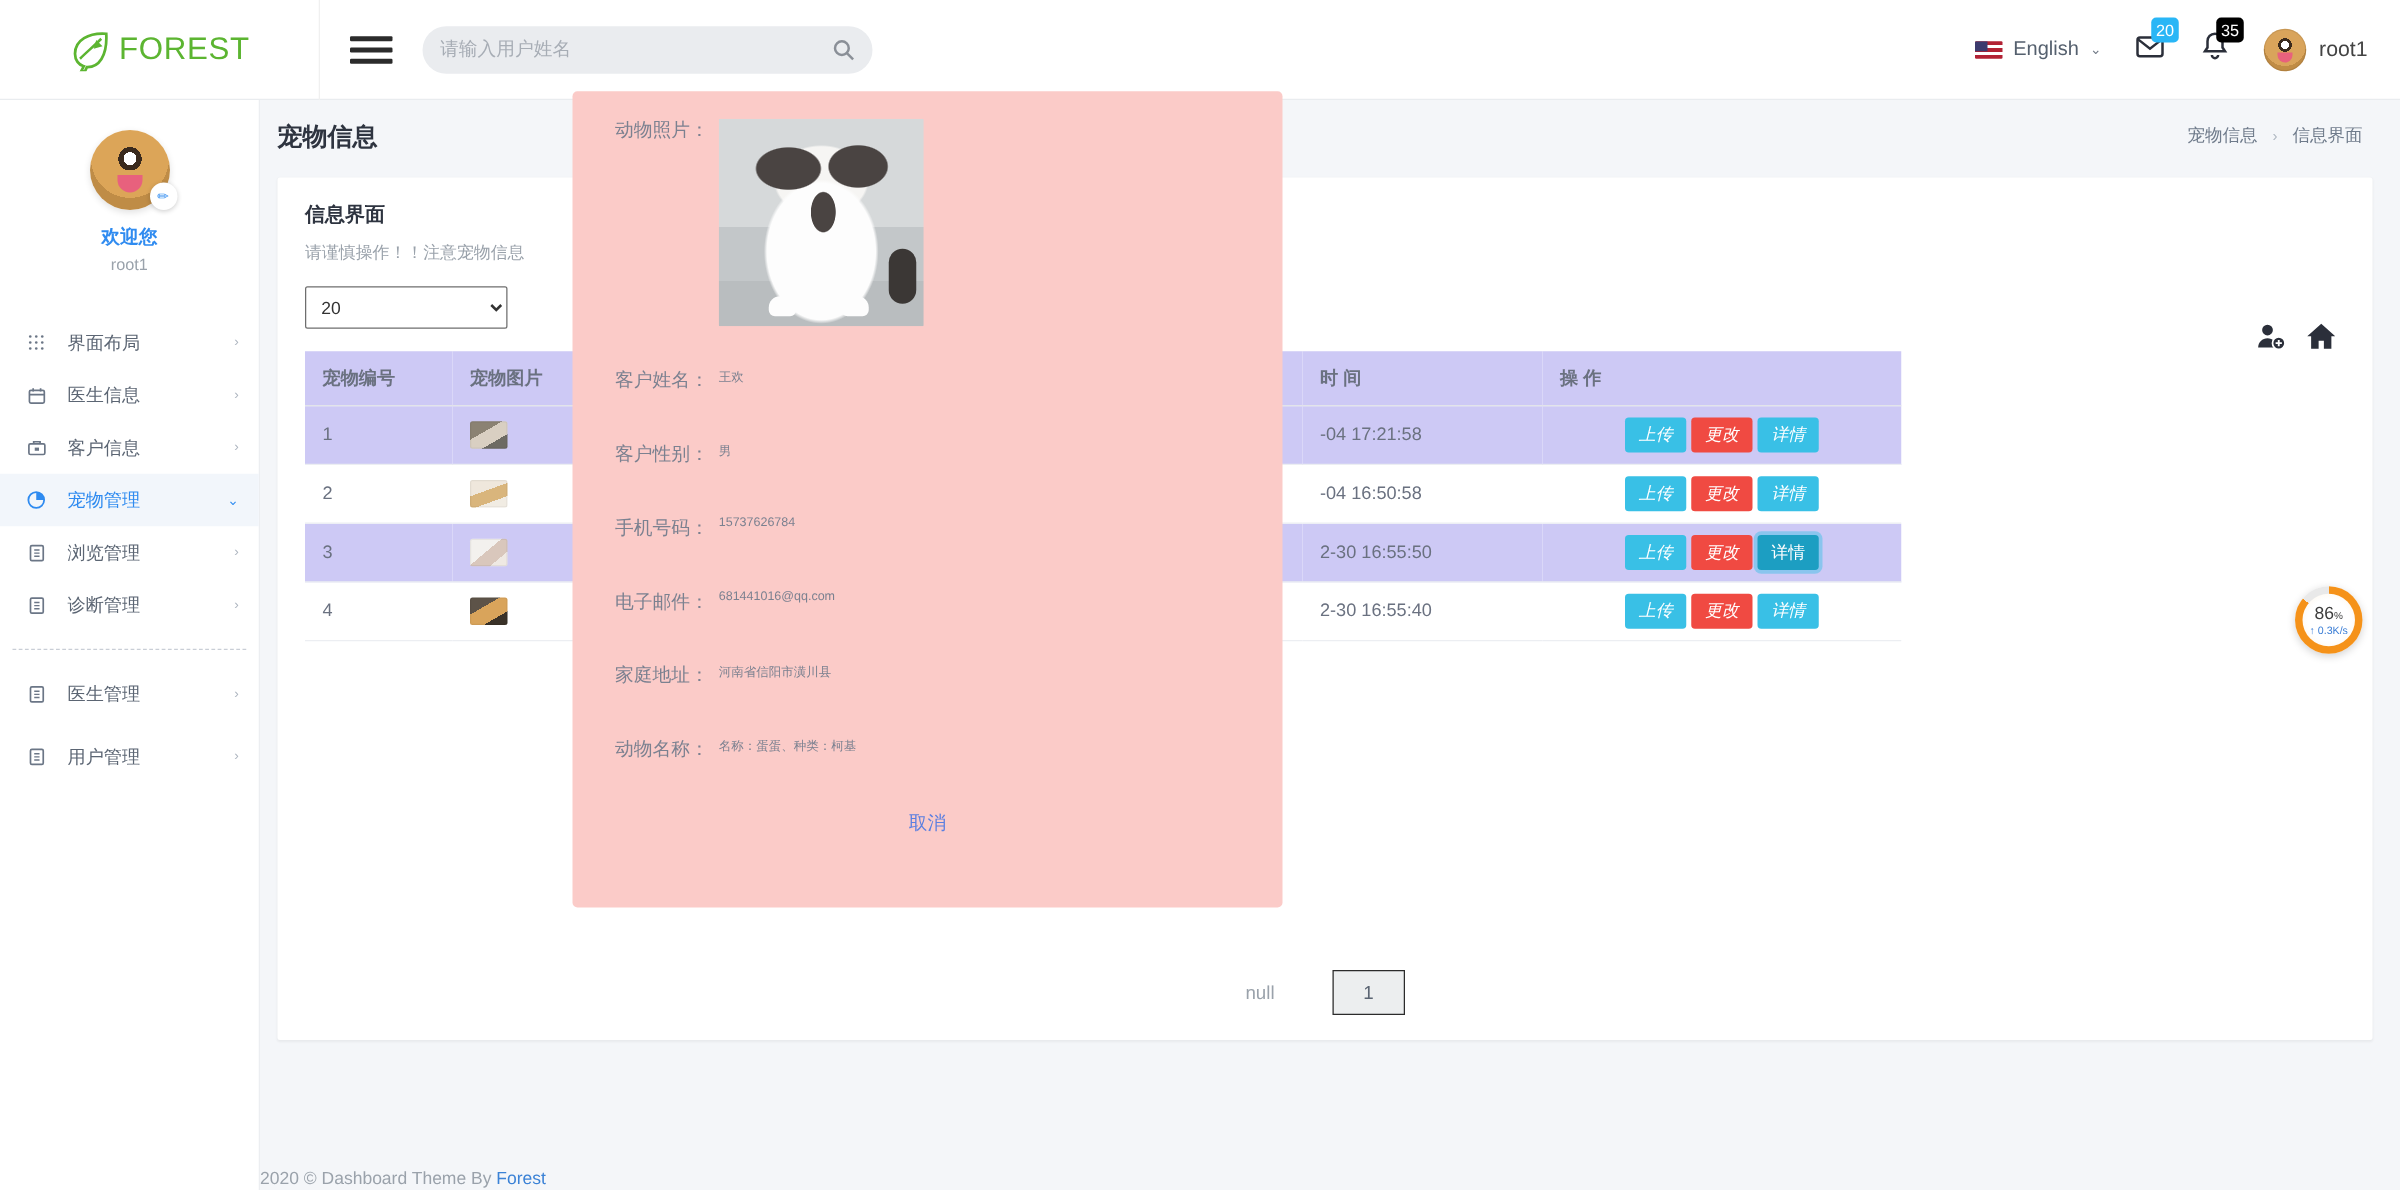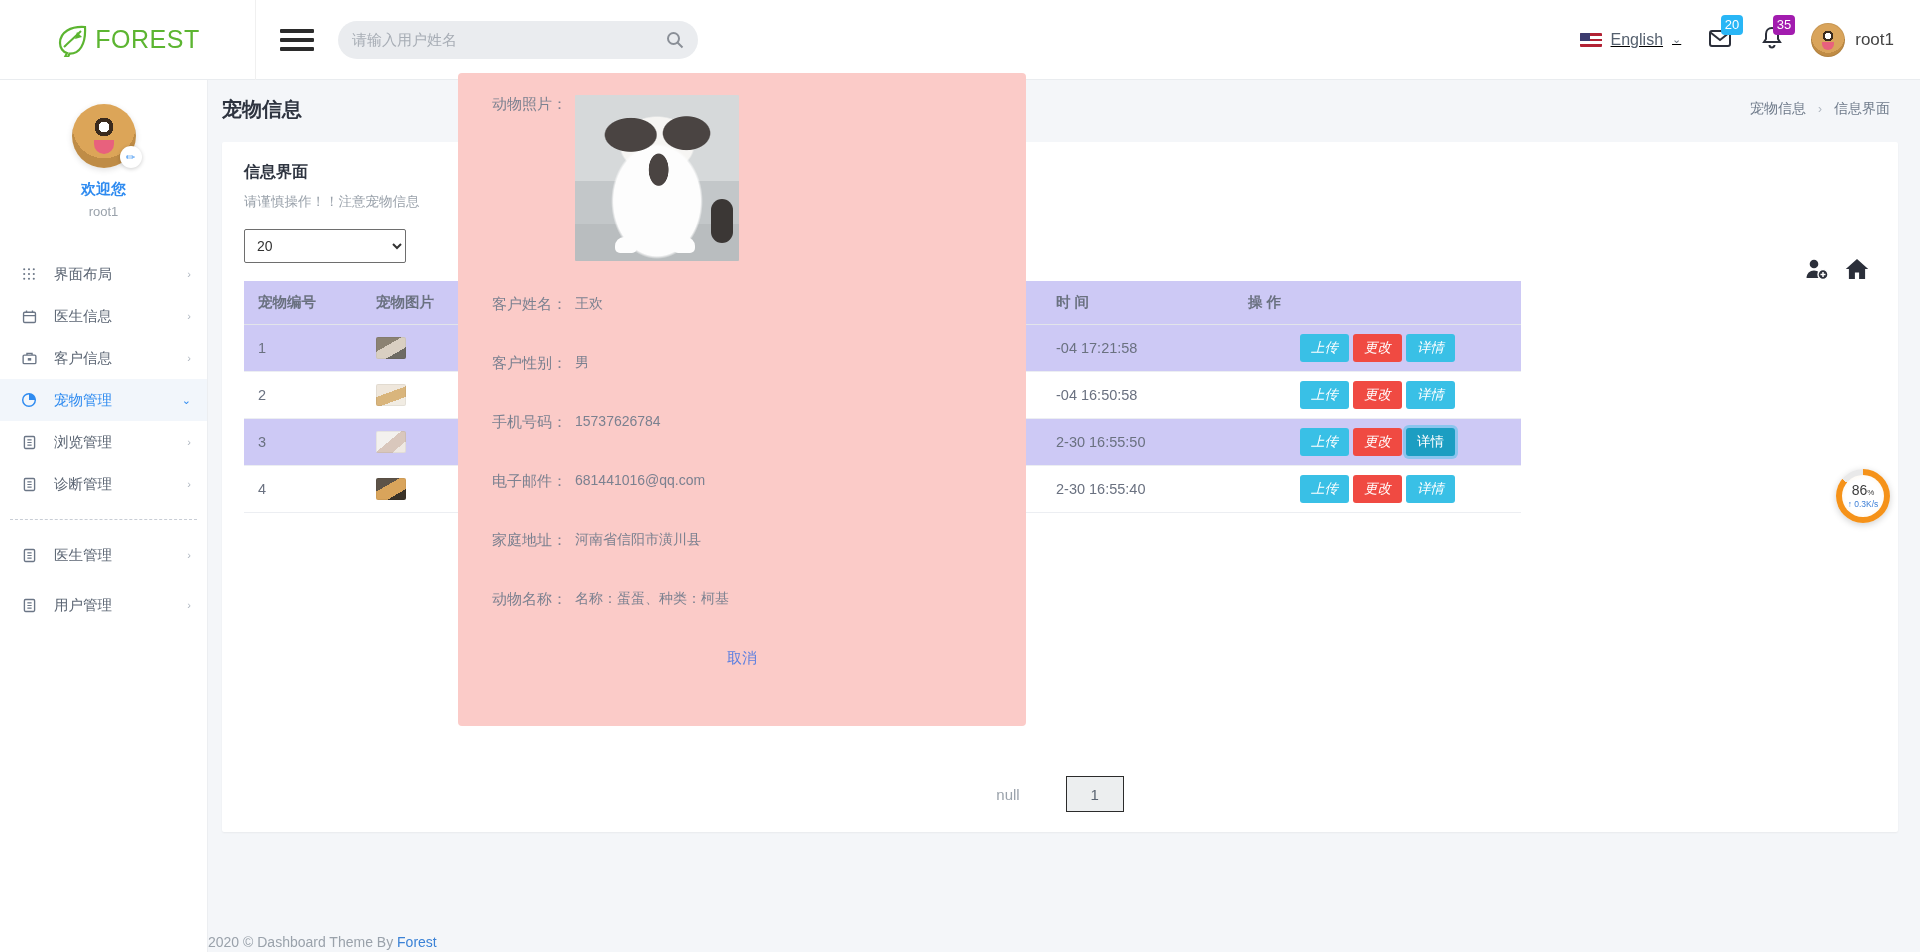--- a/index.html
+++ b/index.html
@@ -44,40 +44,40 @@
     font-size: 15px; color: #555;
     font-family: "Liberation Sans", sans-serif;
   }
   .searchbox input::placeholder { color: #a7adb5; }
   .search-ico { width: 18px; height: 18px; opacity: .55; cursor:pointer; }
 
   .topbar-right {
     margin-left: auto; display: flex; align-items: center; gap: 26px;
     padding-right: 26px;
   }
-  .lang { display: flex; align-items: center; gap: 9px; cursor: pointer; text-decoration: underline; }
+  .lang { display: flex; align-items: center; gap: 9px; cursor: pointer; }
   .flag {
     width: 22px; height: 14px; border-radius: 1px; overflow: hidden;
     background: linear-gradient(#b22234 0 20%, #fff 20% 40%, #b22234 40% 60%, #fff 60% 80%, #b22234 80% 100%);
     position: relative;
   }
   .flag::after {
     content: ""; position: absolute; left: 0; top: 0; width: 10px; height: 8px; background: #3c3b6e;
   }
   .lang-label { font-size: 16px; color: #55606e; }
   .caret { font-size: 11px; color: #6d7683; }
   .icon-badge { position: relative; cursor: pointer; }
   .badge {
     position: absolute; top: -10px; right: -10px;
     min-width: 22px; height: 20px; padding: 0 4px;
     border-radius: 4px; color: #fff; font-size: 13px;
     display: flex; align-items: center; justify-content: center;
   }
   .badge.blue { background: #29b6f6; }
-  .badge.red { background: #a21caf; }
+  .badge.red { background: #000000; }
   .avatar-wrap { display: flex; align-items: center; gap: 10px; cursor: pointer; }
   .avatar-sm {
     width: 34px; height: 34px; border-radius: 50%;
     background: radial-gradient(circle at 50% 38%, #fff 0 12%, #3a2a1d 12% 20%, #d9a45b 20% 62%, #c08c45 62% 100%);
     box-shadow: inset 0 0 0 1px rgba(0,0,0,.08);
     overflow: hidden; position: relative;
   }
   .avatar-sm::before {
     content:""; position:absolute; left:50%; top:56%; transform:translateX(-50%);
     width: 12px; height: 8px; background:#e8617d; border-radius: 0 0 7px 7px;
@@ -229,21 +229,21 @@
   .modal {
     position: absolute; left: 458px; top: 73px;
     width: 568px; height: 653px;
     background: #fbcbc8; border-radius: 4px;
     z-index: 40; overflow: hidden;
   }
   .modal-inner { padding: 22px 34px; }
   .m-row { display: flex; align-items: flex-start; margin-bottom: 40px; }
   .m-row:first-child { margin-bottom: 34px; }
   .m-label { font-size: 15px; color: #7b8190; white-space: nowrap; margin-right: 8px; }
-  .m-value { font-size: 14px; color: #7b8190; }
+  .m-value { font-size: 10px; color: #7b8190; }
   .pet-photo {
     width: 164px; height: 166px; border-radius: 1px;
     background:
       radial-gradient(ellipse 46px 30px at 34% 24%, #4a4442 0 55%, rgba(74,68,66,0) 58%),
       radial-gradient(ellipse 42px 30px at 68% 23%, #4a4442 0 55%, rgba(74,68,66,0) 58%),
       radial-gradient(ellipse 16px 26px at 51% 45%, #4a4442 0 60%, rgba(74,68,66,0) 64%),
       radial-gradient(ellipse 62px 78px at 50% 64%, #fdfdfd 0 70%, rgba(253,253,253,0) 74%),
       radial-gradient(ellipse 50px 38px at 50% 30%, #f6f5f3 0 72%, rgba(246,245,243,0) 76%),
       linear-gradient(#d6d9da 0 52%, #c3c7c9 52% 78%, #b9bdbf 78% 100%);
     position: relative;

